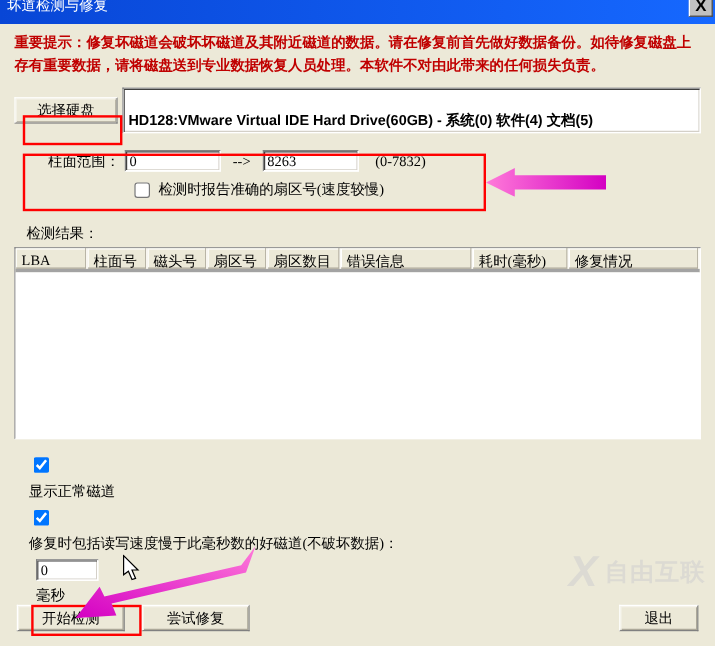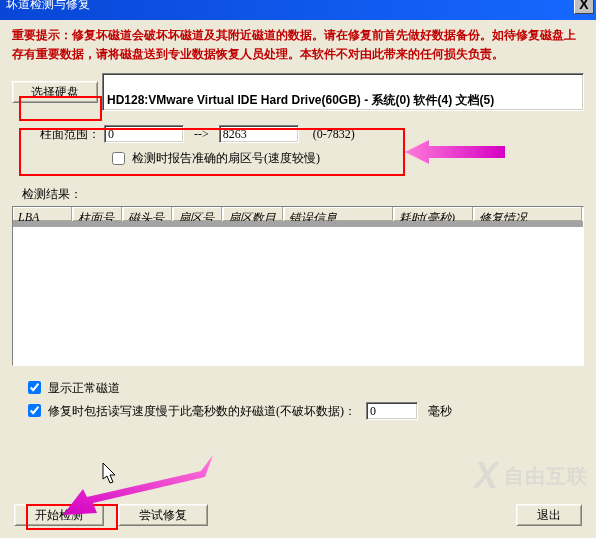--- a/index.html
+++ b/index.html
@@ -88,34 +88,33 @@
     border:1px solid #808080;
     border-right-color:#fff;
     border-bottom-color:#fff;
     background:#fff;
     height: 160px;
     display:flex; flex-direction:column;
   }
   .thead {
     display:flex;
     background:#ece9d8;
-    border-bottom:6px solid #a3a3a3;
+    border-bottom:3px solid #a3a3a3;
     height:20px;
     flex: 0 0 auto;
-    font-style: italic;
   }
   .th {
     border-right:1px solid #fff;
     box-shadow: inset -1px -1px #aca899, inset 1px 1px #fff;
     padding:3px 5px;
     overflow:hidden; white-space:nowrap;
     font-size:12px;
   }
   .tbody { flex:1; background:#fff; }
-  .checkRow { display:flex; align-items:flex-end; gap:4px; margin: 4px 0 1px 12px; }
+  .checkRow { display:flex; align-items:flex-start; gap:4px; margin: 4px 0 1px 12px; flex-direction: column; }
   .buttonbar {
     position:absolute; left:14px; bottom:12px; right:14px;
     display:flex; align-items:center; gap:14px;
   }
   .spacer { flex:1; }
   
   .redBox { position:absolute; border:2px solid #ff0000; pointer-events:none; }
   
   .arrow {
     position:absolute; pointer-events:none;

